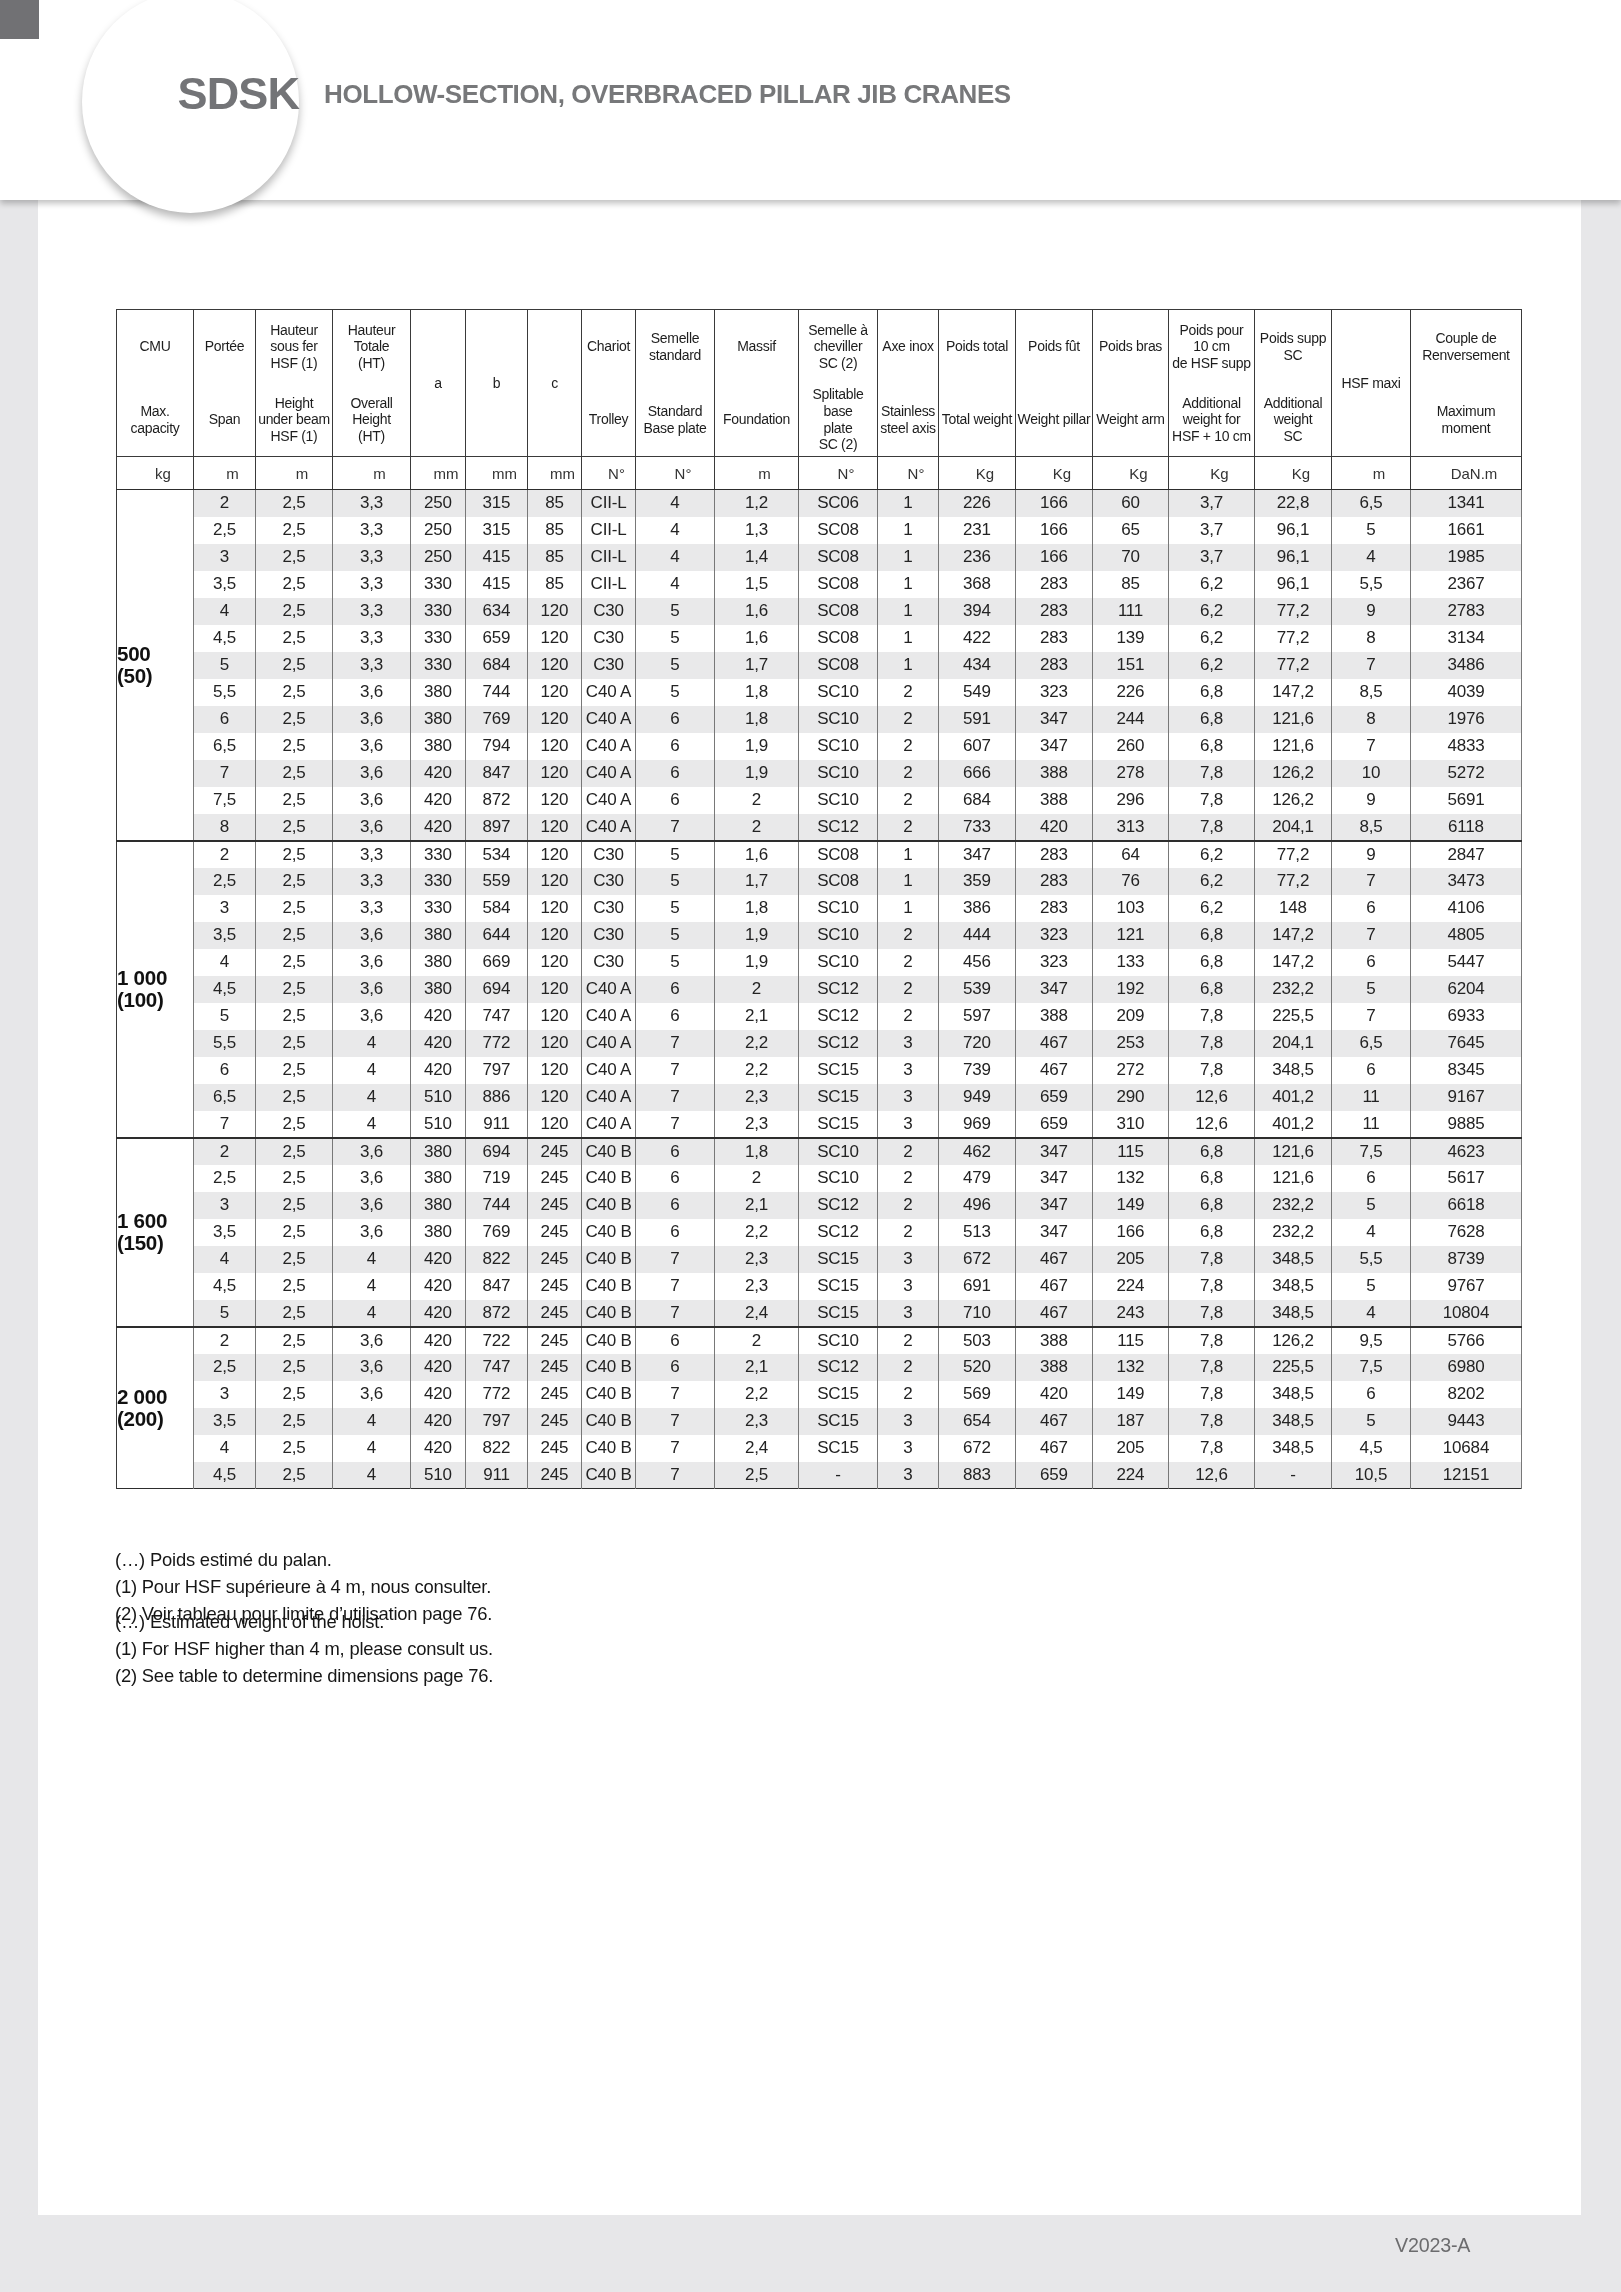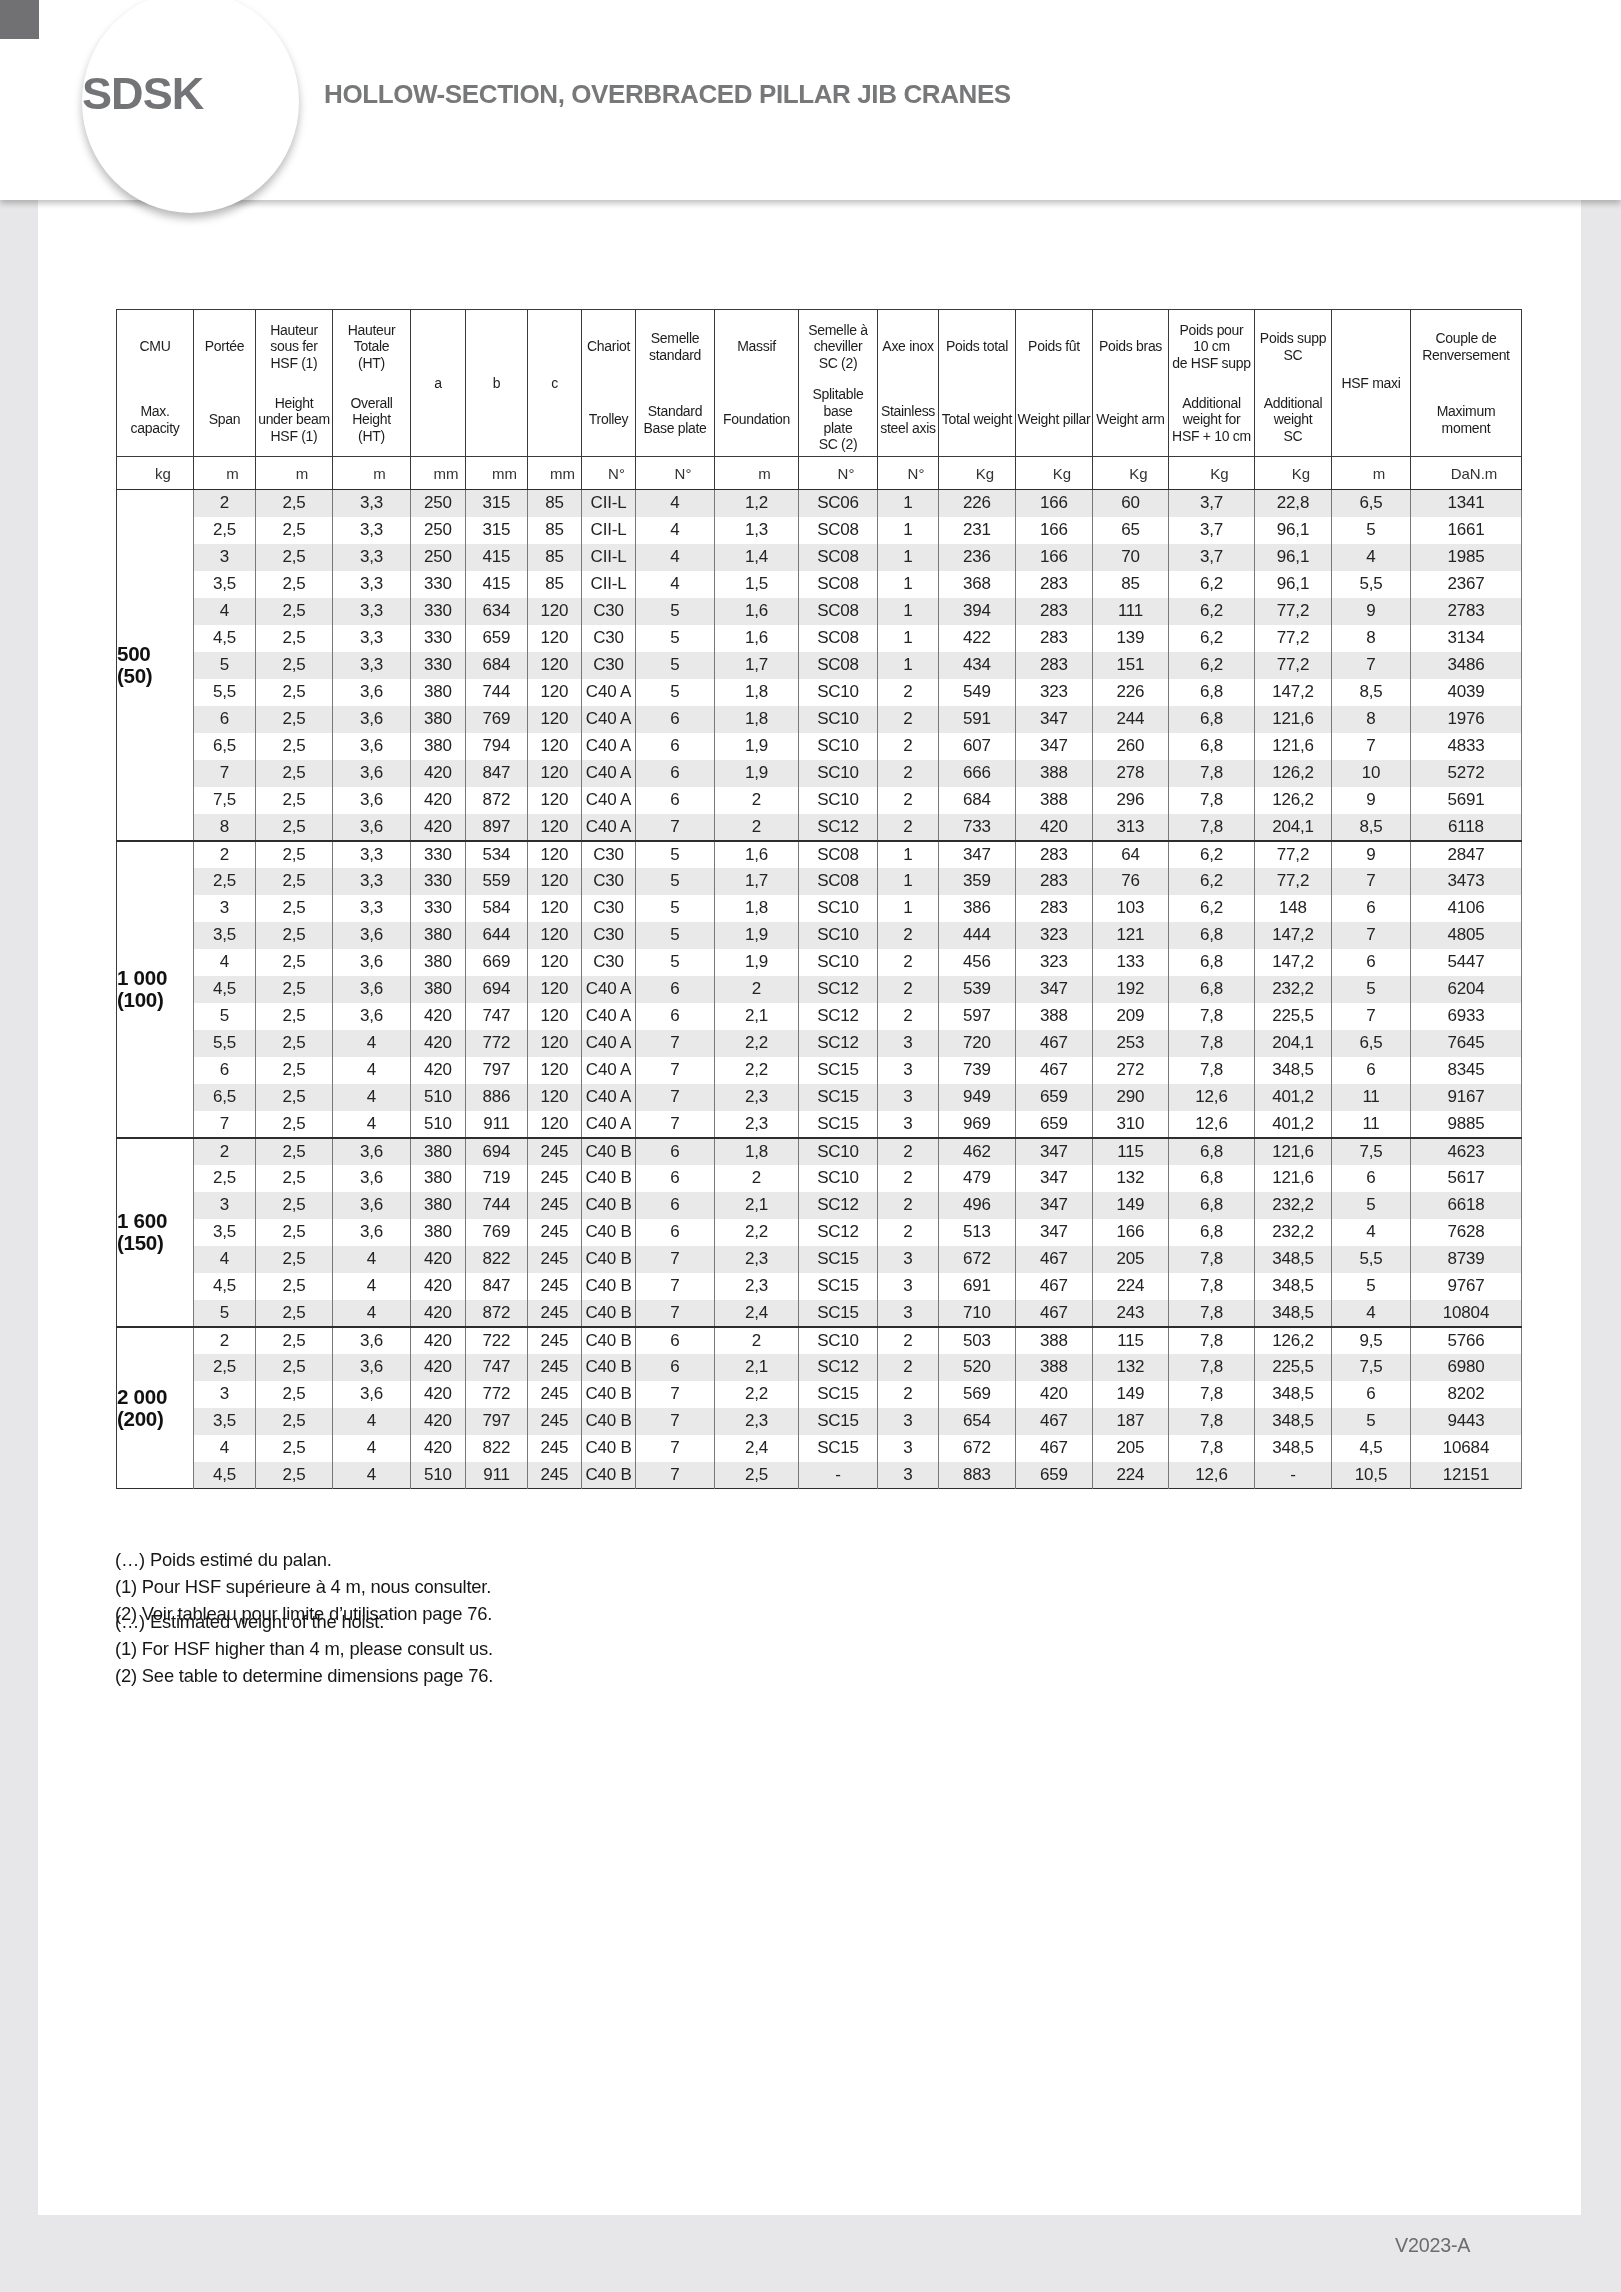--- a/index.html
+++ b/index.html
@@ -17,21 +17,21 @@
   .logo-capsule{
     position:absolute;left:82px;top:-9px;width:217px;height:222px;
     background:#ffffff;border-radius:50%;
     box-shadow:0 5.4px 8px rgba(0,0,0,.28);z-index:2;
   }
   .corner-square{
     position:absolute;left:0;top:0;width:39px;height:39px;
     background:#717174;z-index:5;
   }
   .logo-text{
-    position:absolute;left:82px;top:68px;width:217px;text-align:left;
+    position:absolute;left:82px;top:68px;width:217px;text-align:right;
     font-size:45px;font-weight:bold;letter-spacing:-0.9px;color:#737477;z-index:3;
   }
   .page-title{
     position:absolute;left:324px;top:79px;
     font-size:26px;font-weight:bold;letter-spacing:-0.4px;color:#77787a;z-index:3;text-align:right;
   }
   
   .page{
     position:absolute;left:38px;top:200px;width:1543px;height:2015px;
     background:#ffffff;z-index:0;

